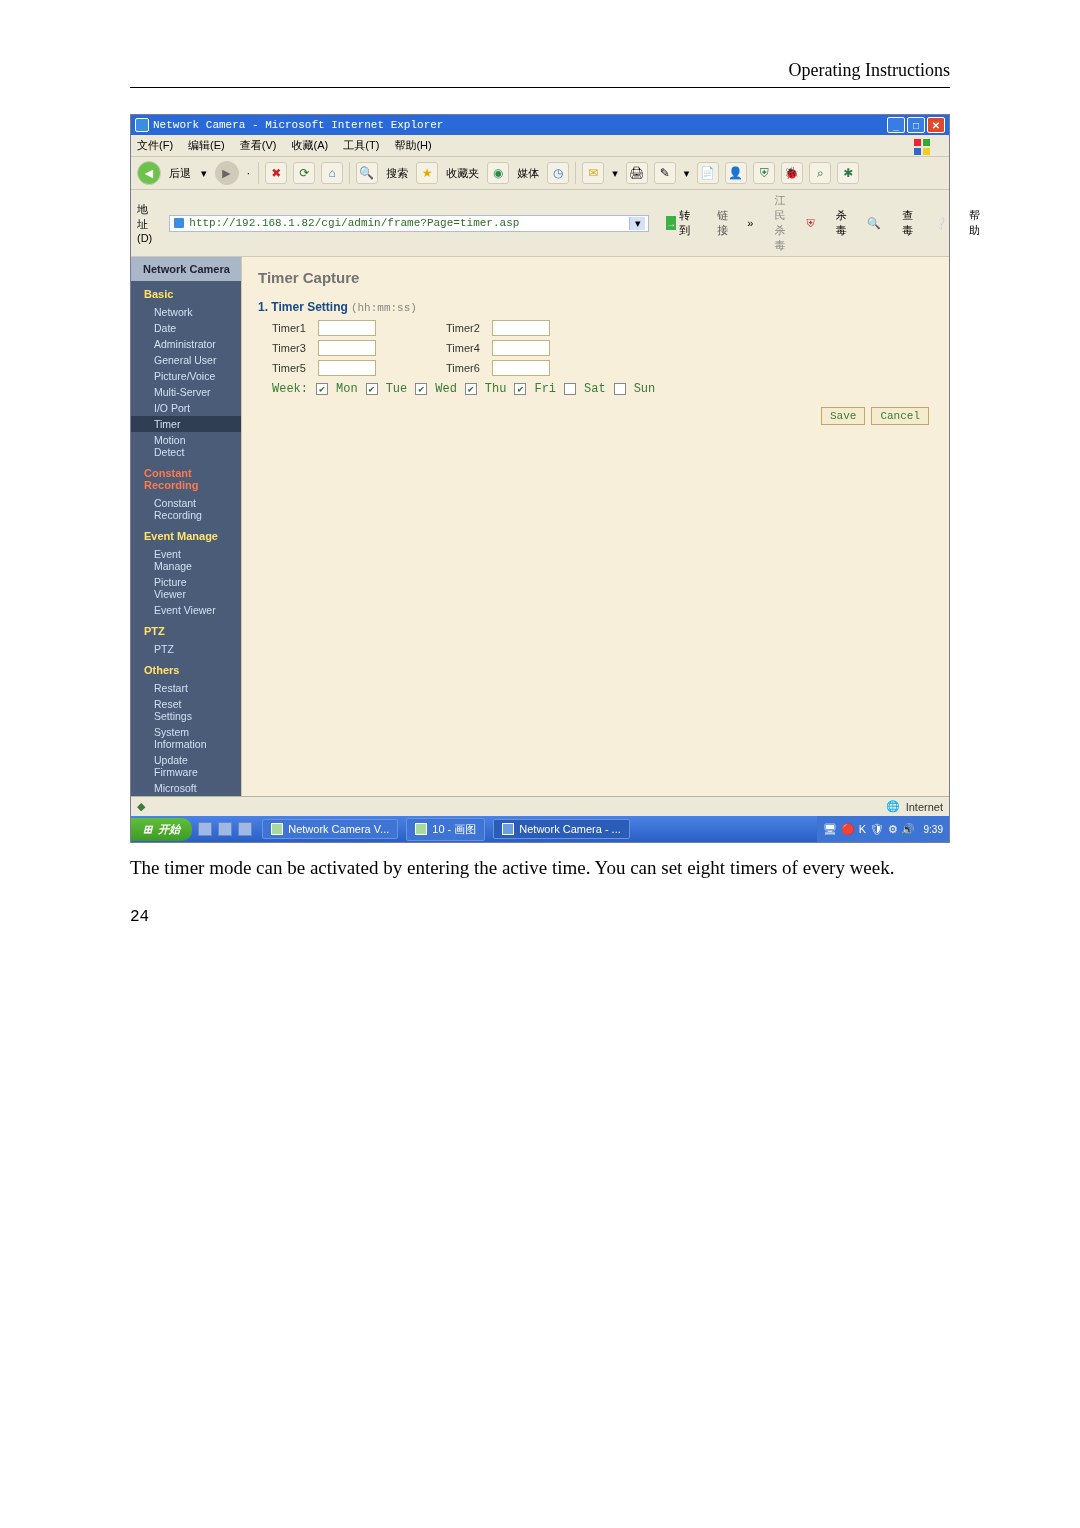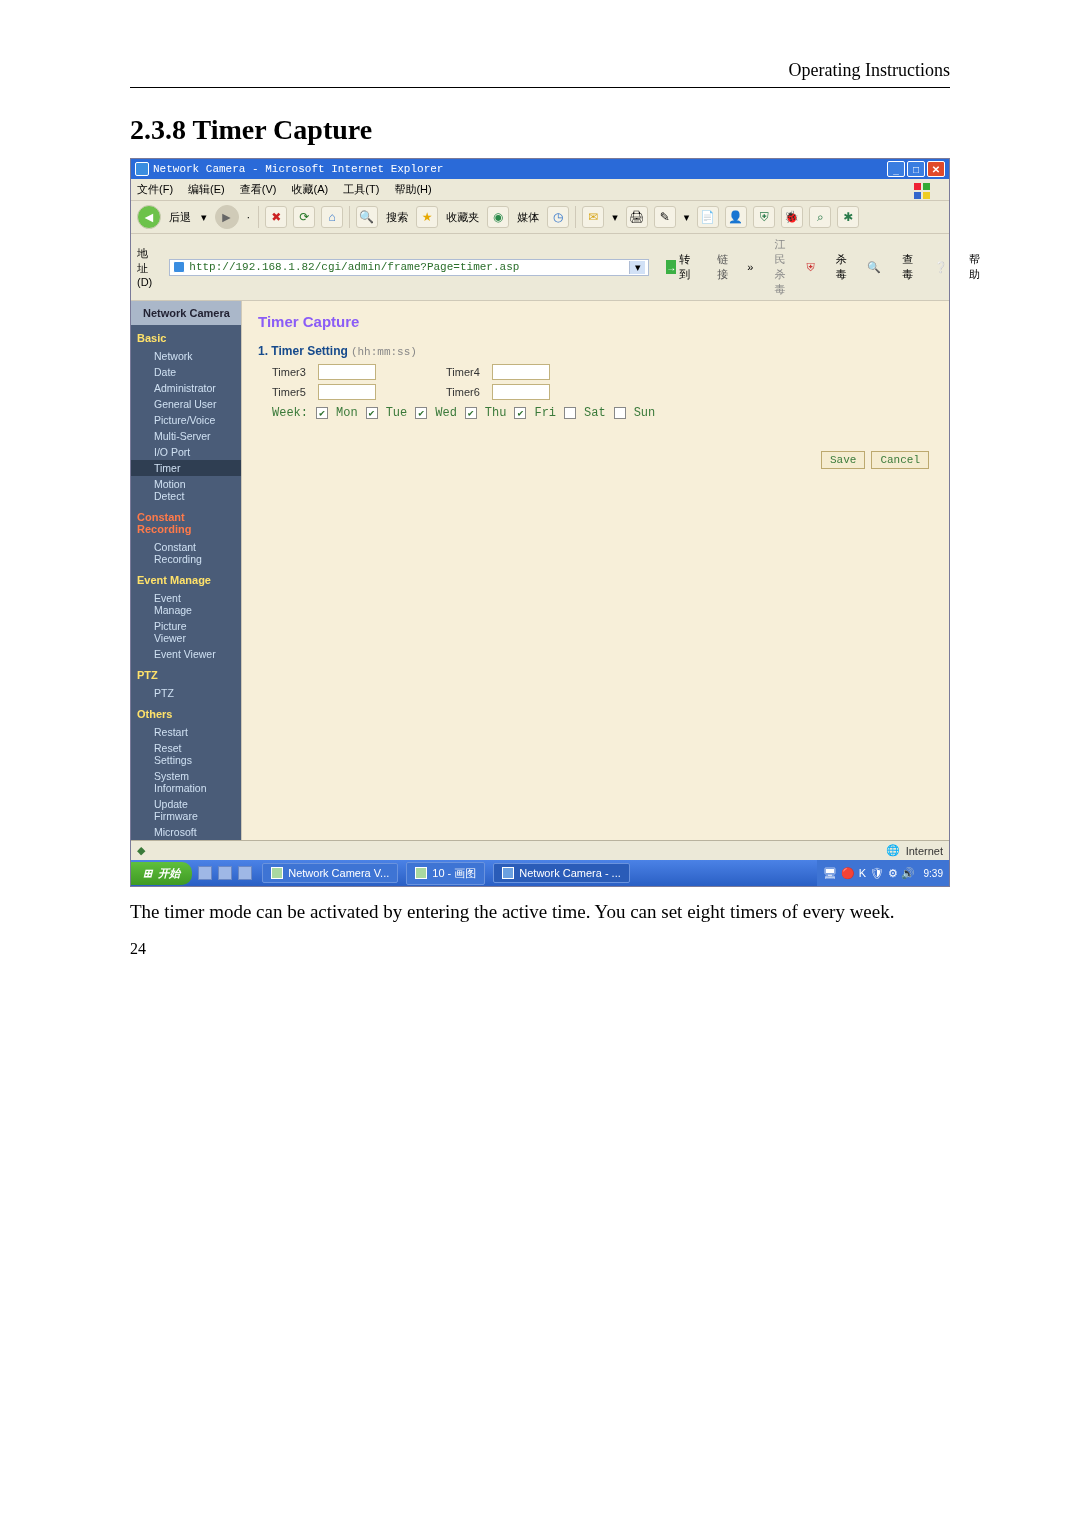--- a/index.html
+++ b/index.html
@@ -89,31 +89,31 @@
   .link-chain{ margin-left:6px; color:#555;}
   .body-split { display:flex; }
   .sidebar {
     width:110px; background:#4a5c78; color:#d8e2f0; font-size:11px;
     display:flex; flex-direction:column;
   }
   .sidebar-title {
     background:#aab7c9; color:#223; font-weight:bold; padding:6px 12px; white-space:nowrap;
   }
   .sec-head {
-    color:#ffe26a; font-weight:bold; padding:4px 6px; margin-top:3px; font-size:11px;
+    color:#ffe26a; font-weight:bold; padding:4px 13px; margin-top:3px; font-size:11px;
   }
   .sec-item {
     padding:2px 23px; color:#cfe0f2; font-size:10.5px; cursor:default;
   }
   .sec-item.active { background:#2f3e52; }
   .content {
     flex:1; background:#f7efd9; position:relative; min-height:400px;
     border-left:1px solid #cfc9b8; padding:12px 16px;
   }
-  .content-title { font-size:15px; font-weight:bold; color:#8b5cf6; margin-bottom:14px;}
+  .content-title { font-size:15px; font-weight:bold; color:#737373; margin-bottom:14px;}
   .form-section-label{ font-size:12px; color:#164a8c; font-weight:bold; }
   .form-hint{ font-size:11px; color:#888; font-family:"Courier New",monospace;}
   .timer-grid{ margin:6px 0 6px 14px;}
   .timer-row{ display:flex; gap:70px; margin-bottom:4px;}
   .timer-cell{ display:flex; align-items:center; gap:4px;}
   .tl{ font-size:11px; color:#333; width:42px;}
   .tinput{ width:58px; height:16px; border:1px solid #c2b27e; background:#fff;}
   .week-row{ margin:6px 0 0 14px; font-family:"Courier New",monospace; font-size:12px; color:#3a7a3a;
     display:flex; align-items:center; gap:8px;}
   .cb{ width:12px; height:12px; border:1px solid #888; background:#fff; display:inline-flex; align-items:center; justify-content:center; font-size:10px; color:#2a6e2a;}
@@ -136,29 +136,28 @@
   }
   .task-app.active{ background:#2a5cb8; }
   .task-icon{ width:12px; height:12px; background:#a9d8a0; border:1px solid #fff; }
   .task-icon.blue{ background:#6aa0e0;}
   .systray{ margin-left:auto; background:#3e74d4; display:flex; align-items:center; gap:4px; padding:0 6px; height:100%;}
   .systray .clk{ margin-left:4px; font-size:10px;}
   .body-text{
     font-size:19px; line-height:1.55; text-align:justify; margin-top:10px;
   }
   .page-number{
-    position:absolute; bottom:48px; left:130px; font-size:16px;
+    position:absolute; bottom:36px; left:130px; font-size:16px;font-family:Liberation Mono, monospace;
   }
 </style>
 </head>
 <body>
 
 <div class="page">
   <div class="header-right">Operating Instructions</div>
-  <div class="section-title">2.3.8 Timer Capture</div>
 
   <div class="ie-window">
 
     <div class="titlebar">
       <div class="titlebar-left">
         <span class="ie-icon"></span>
         <span style="font-family:'Courier New',monospace;">Network Camera - Microsoft Internet Explorer</span>
       </div>
       <div class="winbtns">
         <div class="winbtn min">_</div>
@@ -277,20 +276,30 @@
         <div class="content-title">Timer Capture</div>
 
         <div>
           <span class="form-section-label">1. Timer Setting</span>
           <span class="form-hint">(hh:mm:ss)</span>
         </div>
 
         <div class="timer-grid">
           <div class="timer-row">
             <div class="timer-cell">
+                <span class="tl">Timer1</span>
+                <span class="tinput"></span>
+              </div>
+            <div class="timer-cell">
+                <span class="tl">Timer2</span>
+                <span class="tinput"></span>
+              </div>
+          </div>
+          <div class="timer-row">
+            <div class="timer-cell">
                 <span class="tl" approach="">Timer3</span>
                 <span class="tinput"></span>
               </div>
             <div class="timer-cell">
                 <span class="tl">Timer4</span>
                 <span class="tinput"></span>
               </div>
           </div>
           <div class="timer-row">
             <div class="timer-cell">

